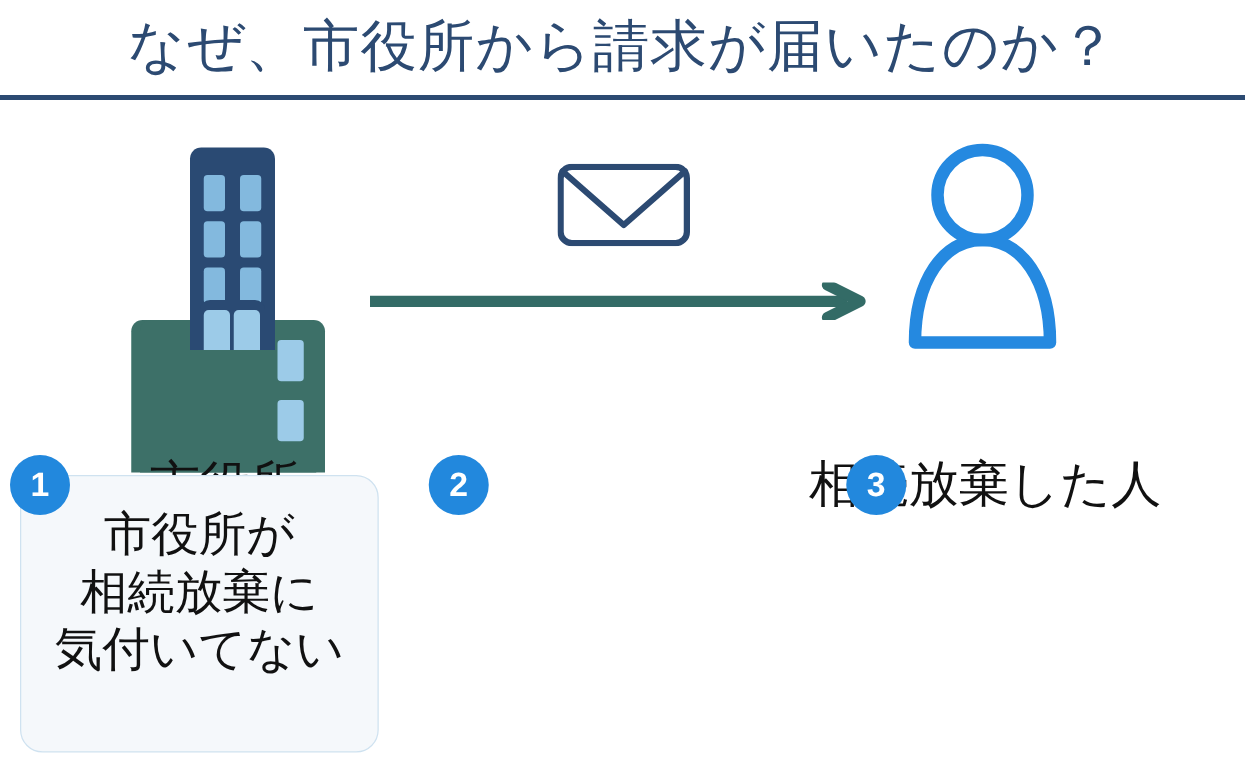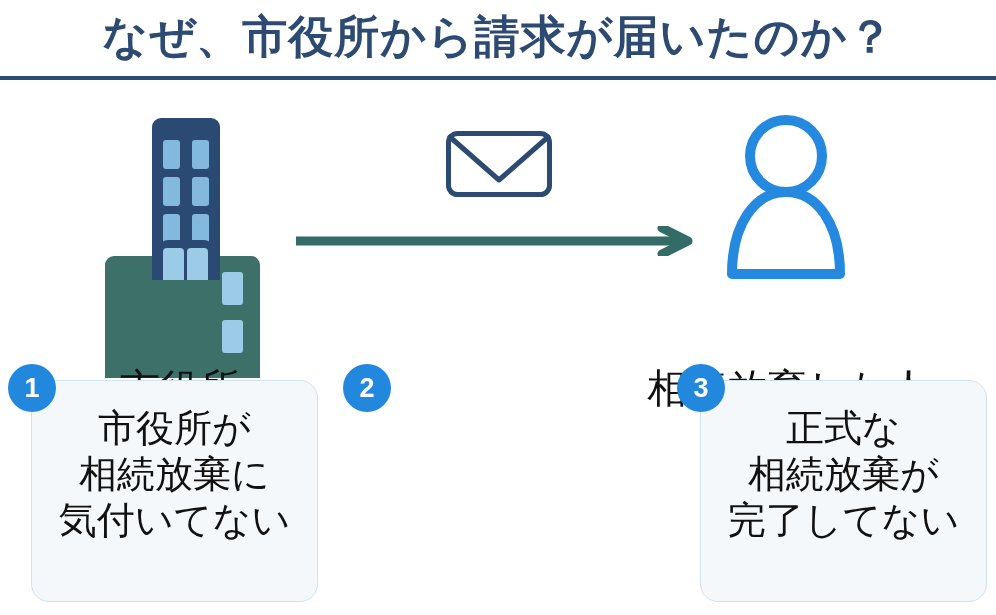--- a/index.html
+++ b/index.html
@@ -8,21 +8,21 @@
     background:#ffffff;
     font-family:"Liberation Sans","DejaVu Sans",sans-serif;
     overflow:hidden;position:relative;
   }
 
   
   .title{
     position:absolute;left:0;top:8px;width:996px;
     text-align:center;
     font-size:45px;line-height:58px;
-    font-weight:bold;
+    font-weight:normal;
     color:#2c4a72;
     letter-spacing:1px;
     white-space:nowrap;
   }
   .divider{
     position:absolute;left:0;top:76px;width:996px;height:4px;
     background:#2c4a72;
   }
 
   
@@ -61,21 +61,21 @@
 
   
   .cards{position:absolute;left:0;top:364px;width:996px;height:250px;}
   .card{
     position:absolute;top:16px;width:287px;height:222px;
     background:#f5f8fb;
     border:1px solid #cfe2f0;
     border-radius:18px;
     box-sizing:border-box;
   }
-  .card.c1{left:31px;}
+  .card.c1{left:16px;}
   .card.c2{left:366px;}
   .card.c3{left:700px;}
   .card-text{
     position:absolute;left:0;top:24px;width:100%;
     text-align:center;
     font-size:38px;line-height:46px;
     color:#111111;
     white-space:pre-line;
   }
   .badge{
@@ -149,20 +149,15 @@
 
   <div class="card c1">
     <div class="card-text">市役所が
 相続放棄に
 気付いてない</div>
   </div>
   <div class="badge b1">1</div>
 
   <div class="badge b2">2</div>
 
-  <div class="card c3">
-    <div class="card-text">正式な
-相続放棄が
-完了してない</div>
-  </div>
   <div class="badge b3">3</div>
 
 </div>
 
 </body></html>

